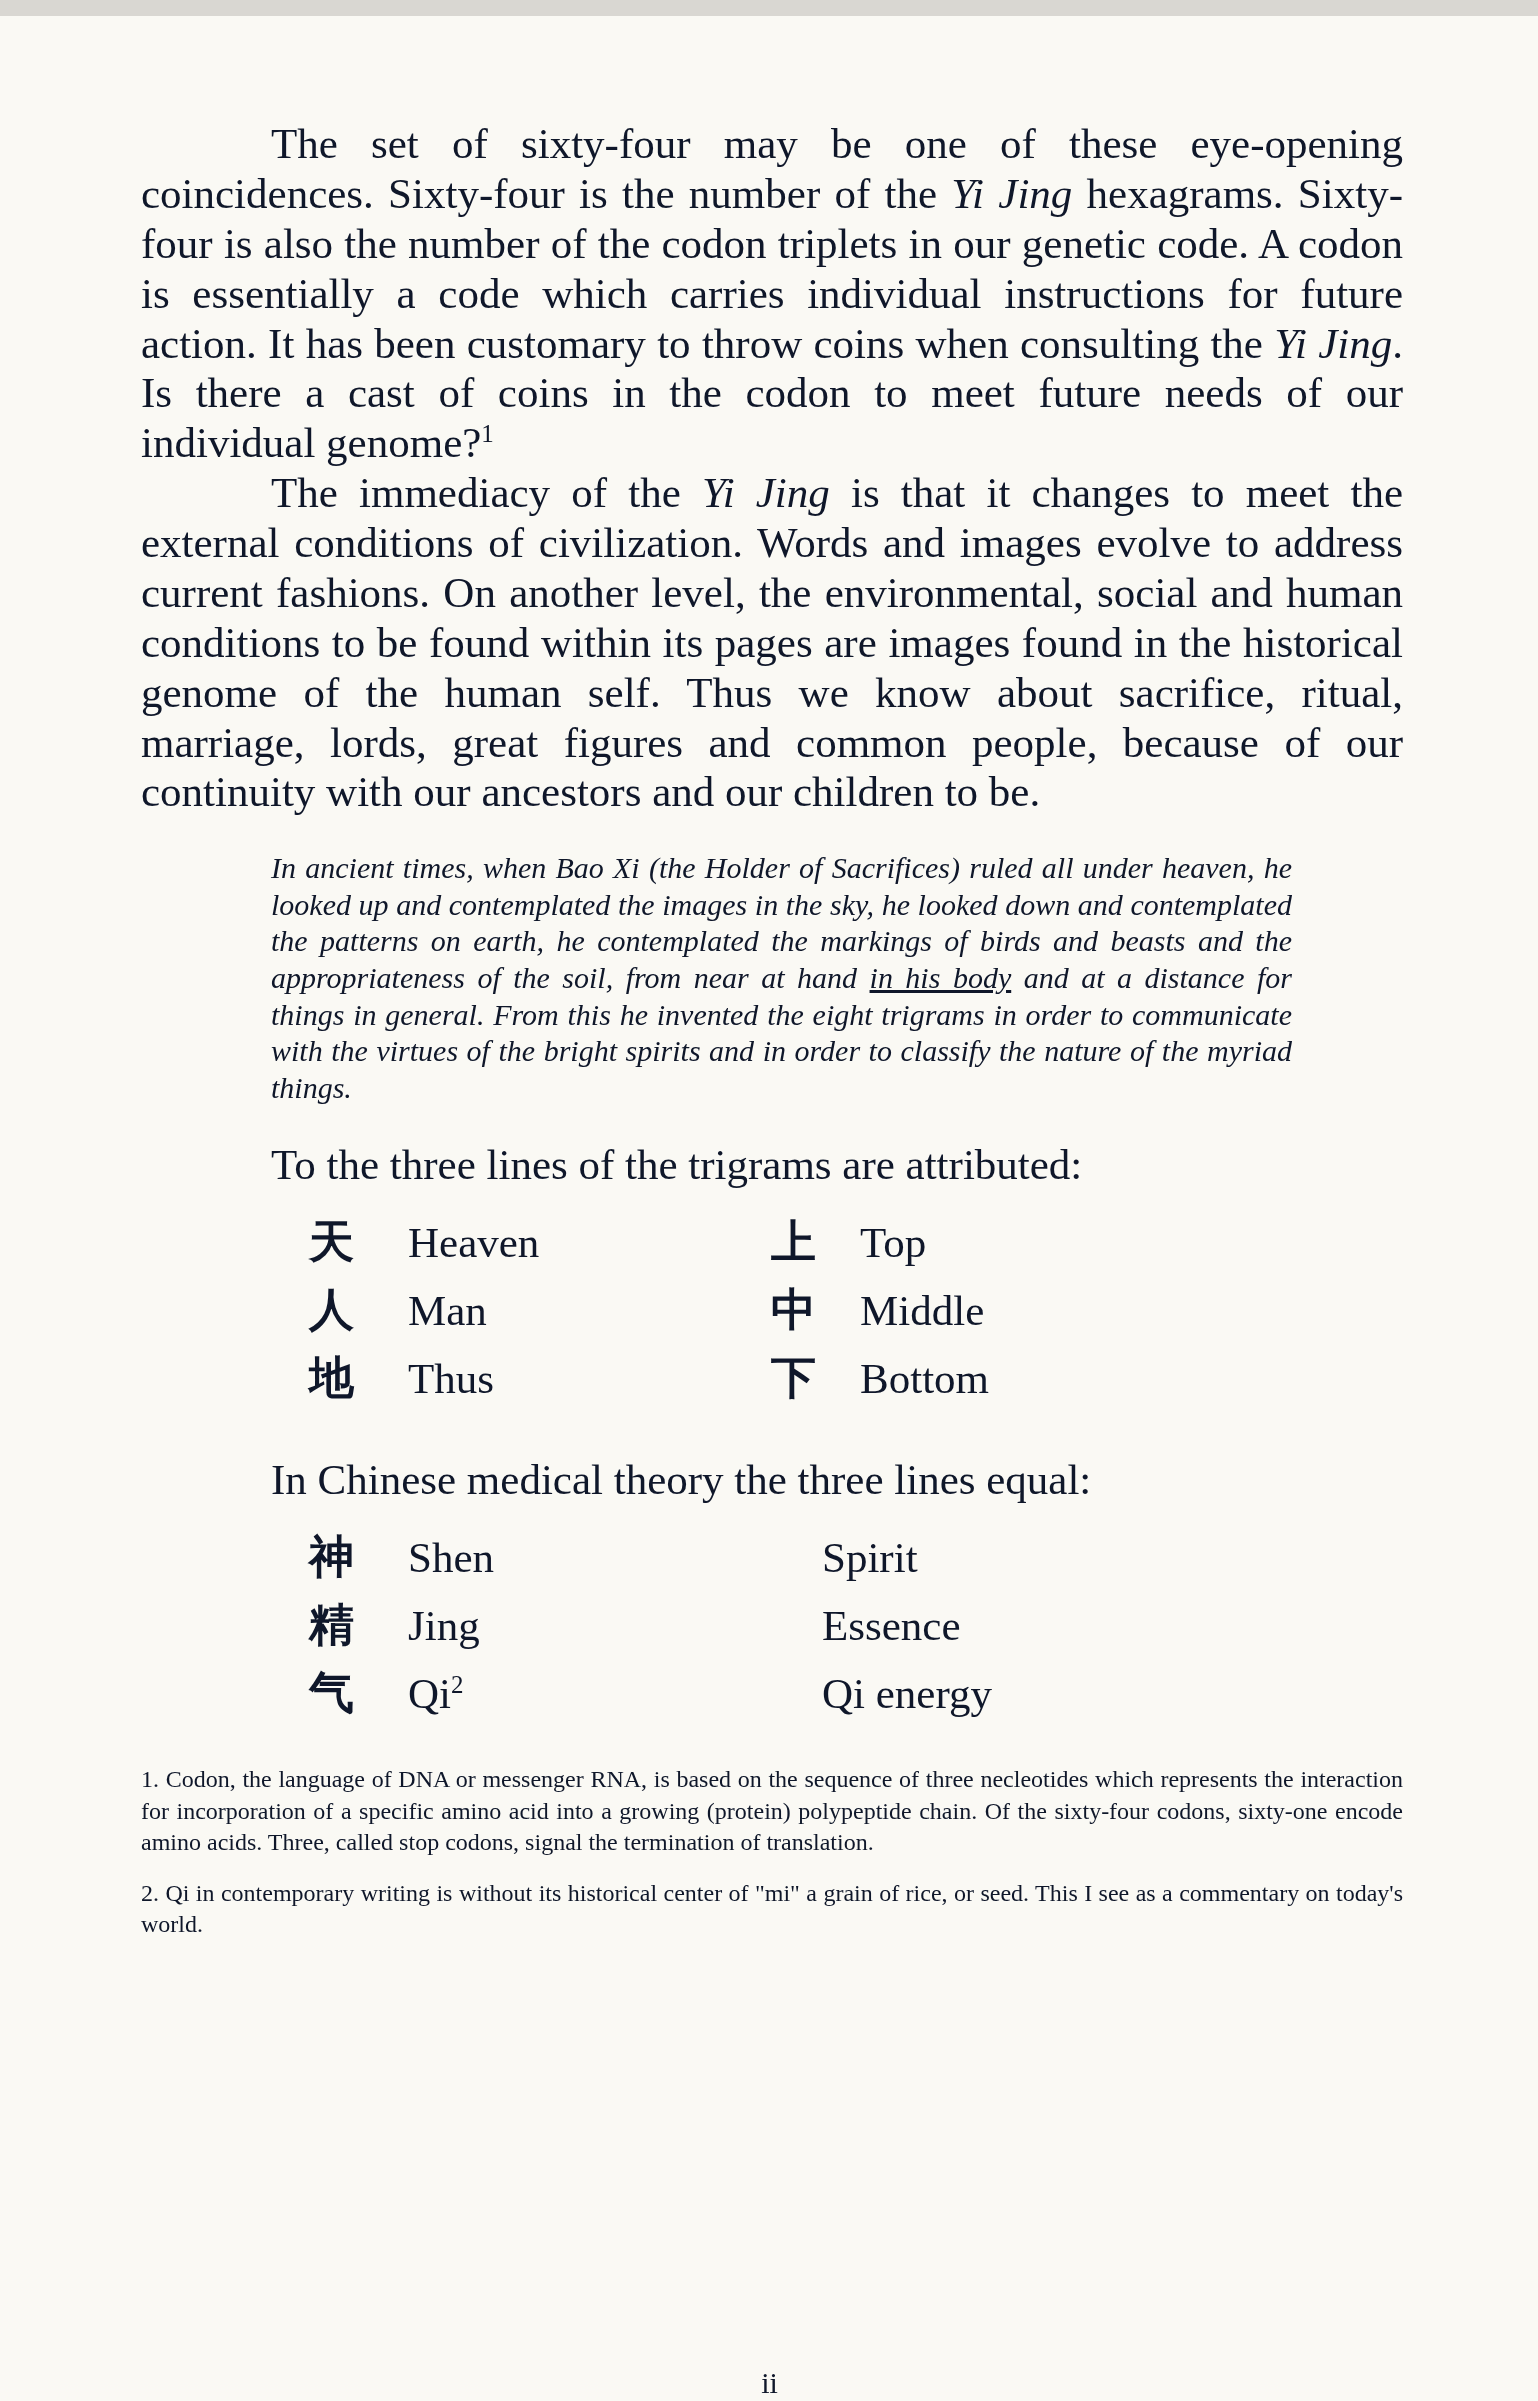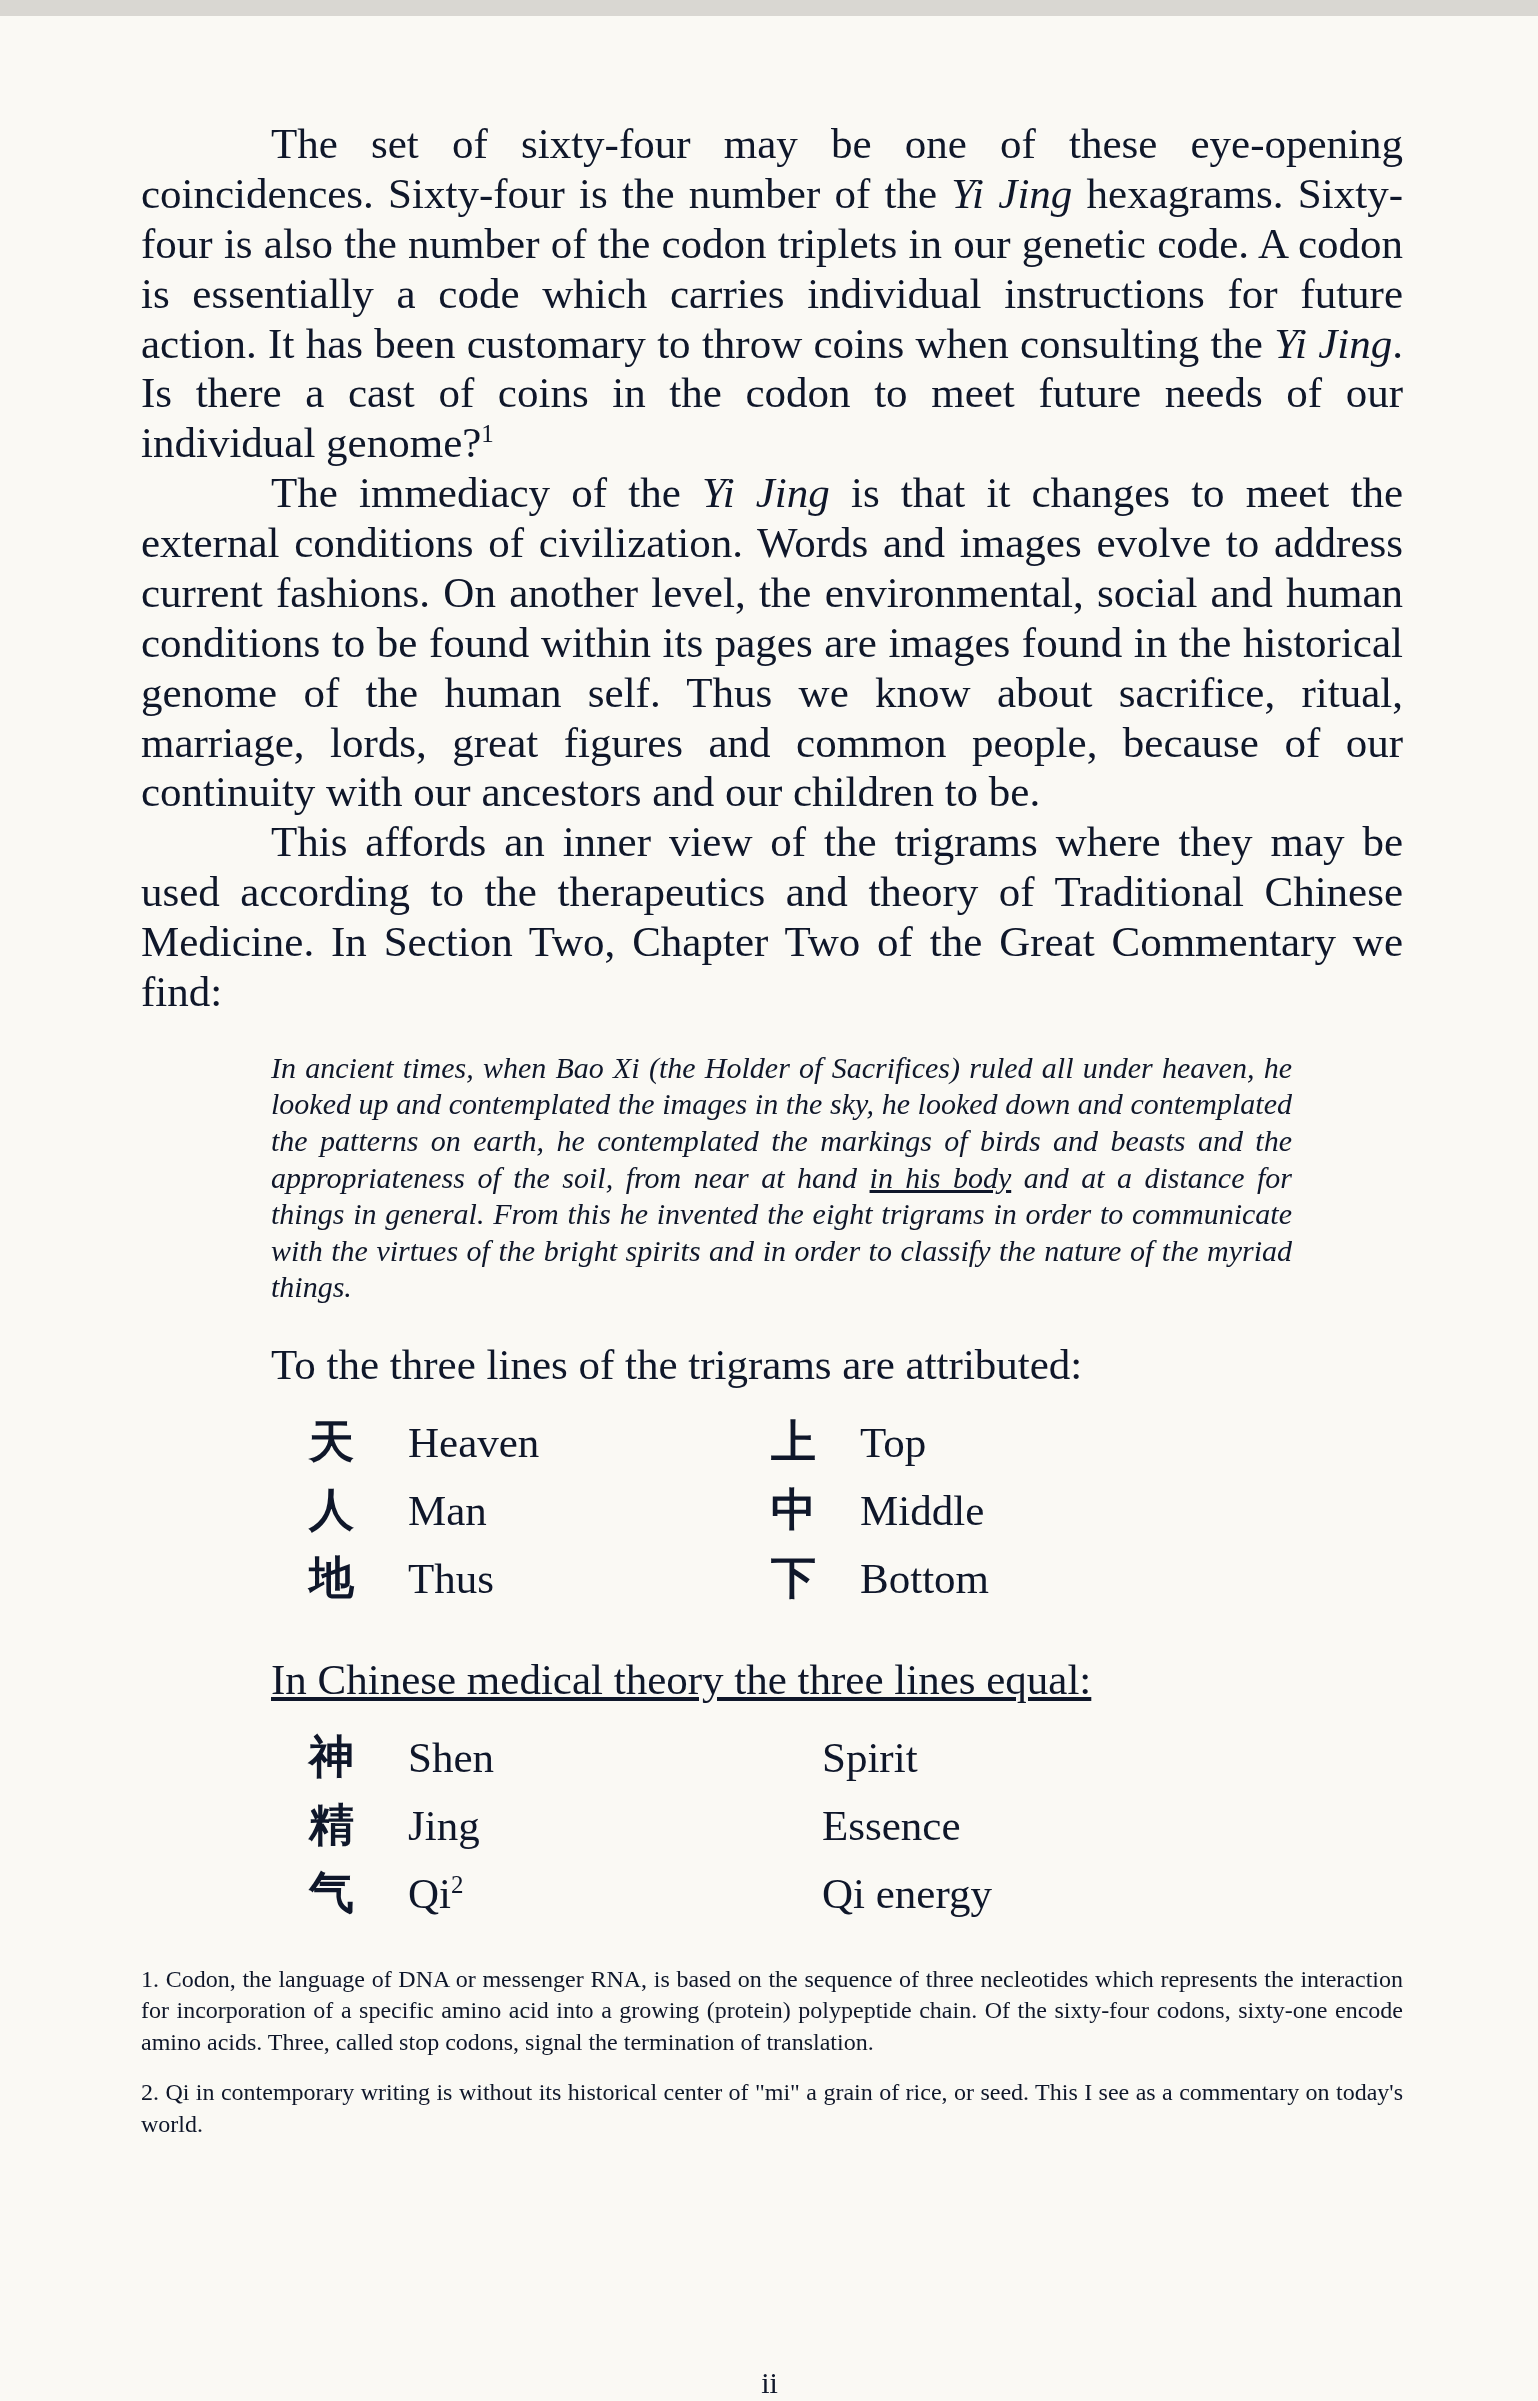--- a/index.html
+++ b/index.html
@@ -41,21 +41,21 @@
     font-size: 30px;
     line-height: 1.22;
     font-style: italic;
     text-align: justify;
   }
   .lead-in {
     margin: 0 0 17.4px 130px;
     font-size: 43px;
     line-height: 1.2;
   }
-  .lead-in.second { margin-top: 42px; text-decoration: underline; }
+  .lead-in.second { margin-top: 42px; }
   .char-table {
     margin-left: 168px;
     font-size: 43px;
   }
   .char-table .row {
     display: grid;
     align-items: baseline;
     line-height: 67px;
   }
   .trigram-row { grid-template-columns: 99px 363px 89px auto; }
@@ -84,21 +84,20 @@
 </head>
 <body>
 
 <div class="page">
   <div class="content">
 
     <p class="body-para"><span>The set of sixty-four may be one of these eye-opening coincidences. Sixty-four is the number of the </span><span class="italic">Yi Jing</span><span> hexagrams. Sixty-four is also the number of the codon triplets in our genetic code. A codon is essentially a code which carries individual instructions for future action. It has been customary to throw coins when consulting the </span><span class="italic">Yi Jing</span><span>. Is there a cast of coins in the codon to meet future needs of our individual genome?</span><sup class="fnref">1</sup></p>
 
     <p class="body-para"><span>The immediacy of the </span><span class="italic">Yi Jing</span><span> is that it changes to meet the external conditions of civilization. Words and images evolve to address current fashions. On another level, the environmental, social and human conditions to be found within its pages are images found in the historical genome of the human self. Thus we know about sacrifice, ritual, marriage, lords, great figures and common people, because of our continuity with our ancestors and our children to be.</span></p>
 
-    <p class="body-para">This affords an inner view of the trigrams where they may be used according to the therapeutics and theory of Traditional Chinese Medicine. In Section Two, Chapter Two of the Great Commentary we find:</p>
 
     <blockquote class="quote"><span>In ancient times, when Bao Xi (the Holder of Sacrifices) ruled all under heaven, he looked up and contemplated the images in the sky, he looked down and contemplated the patterns on earth, he contemplated the markings of birds and beasts and the appropriateness of the soil, from near at hand </span><span class="underline">in his body</span><span> and at a distance for things in general. From this he invented the eight trigrams in order to communicate with the virtues of the bright spirits and in order to classify the nature of the myriad things.</span></blockquote>
 
     <p class="lead-in">To the three lines of the trigrams are attributed:</p>
 
     <div class="char-table">
       <div class="row trigram-row">
         <span class="hanzi">天</span>
         <span>Heaven</span>
         <span class="hanzi">上</span>

